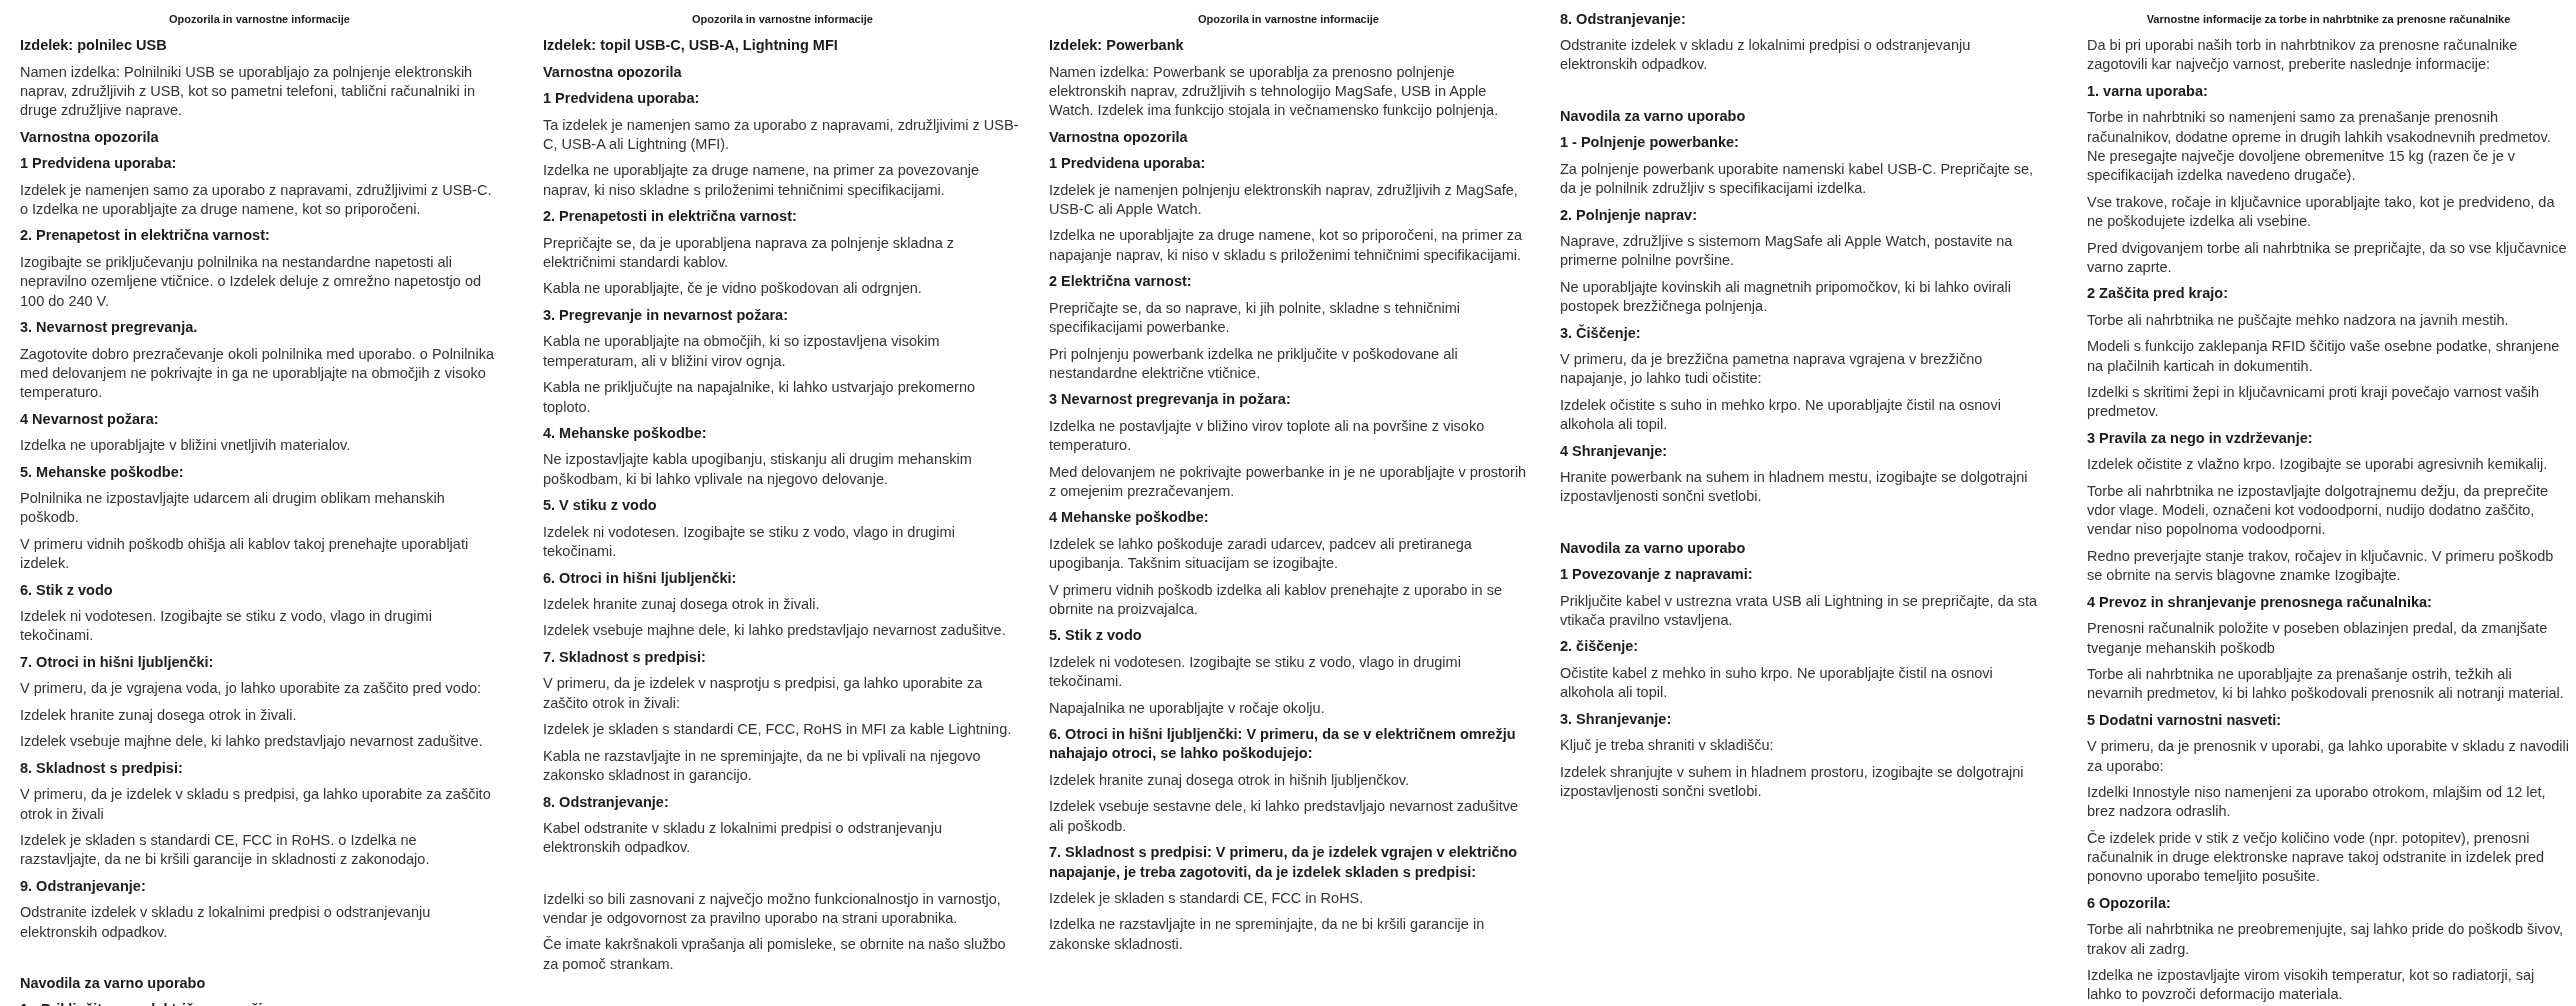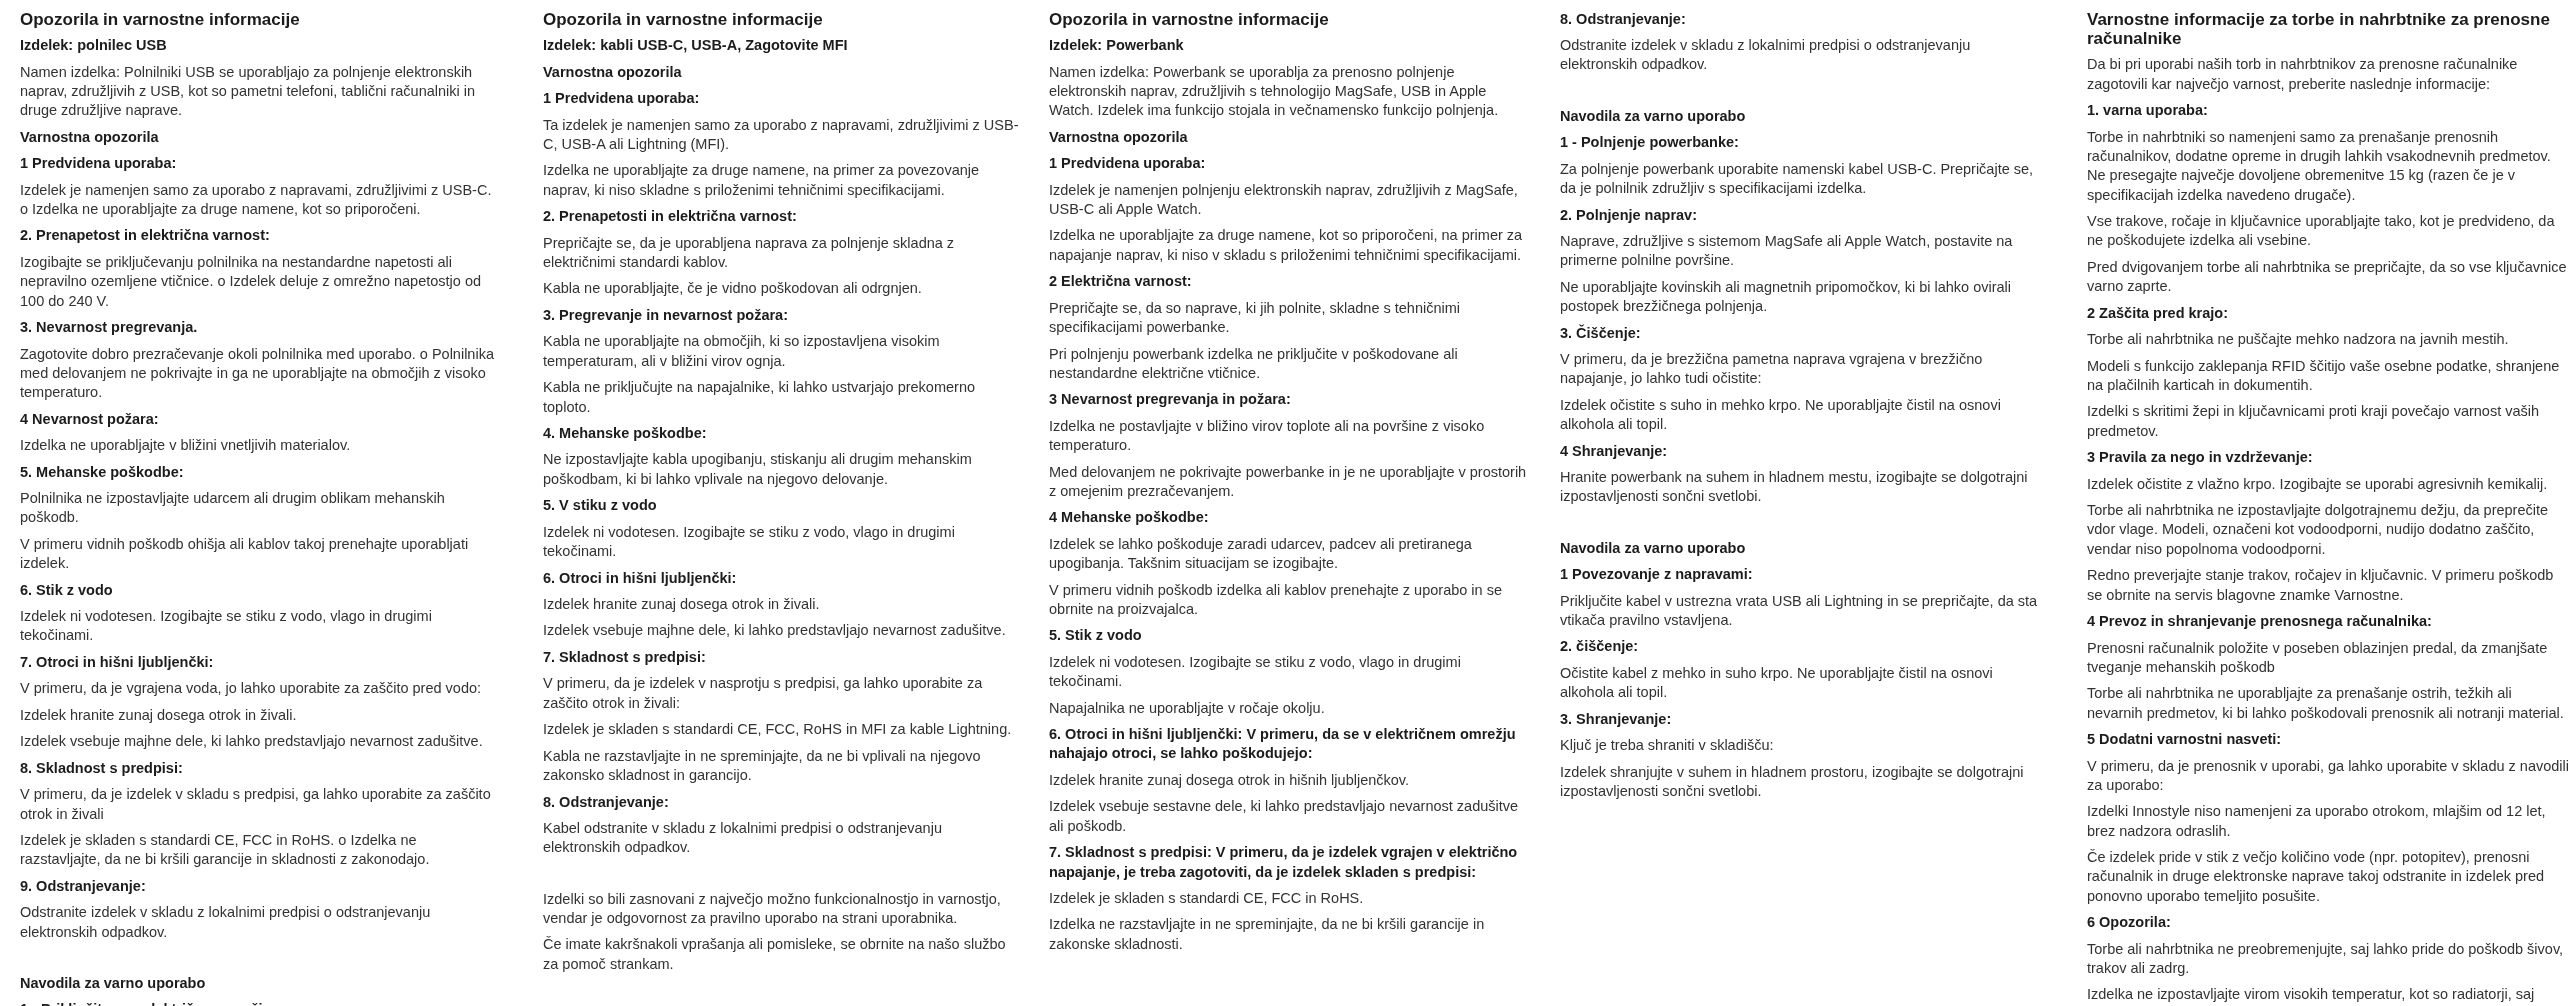--- a/index.html
+++ b/index.html
@@ -12,21 +12,21 @@
     position: relative;
   }
   .col { position: absolute; top: 9.7px; width: 479px; }
   .c0 { left: 20px; }
   .c1 { left: 543px; }
   .c2 { left: 1049px; }
   .c3 { left: 1560px; }
   .c4 { left: 2087px; width: 483px; }
   .blk { font-size: 14.5px; line-height: 19.3px; margin: 0 0 7.2px 0; }
   .h1, .h2 { font-weight: bold; color: #1c1c1c; }
-  .h1 { font-size: 17px; }
+  .h1 { font-size: 11px; text-align: center; }
   .gap { margin-top: 32px; }
 </style>
 </head>
 <body>
 
 <main>
   <section class="col c0">
       <div class="blk h1">Opozorila in varnostne informacije</div>
       <div class="blk h2">Izdelek: polnilec USB</div>
       <div class="blk p">Namen izdelka: Polnilniki USB se uporabljajo za polnjenje elektronskih naprav, združljivih z USB, kot so pametni telefoni, tablični računalniki in druge združljive naprave.</div>
@@ -51,21 +51,21 @@
       <div class="blk h2">8. Skladnost s predpisi:</div>
       <div class="blk p">V primeru, da je izdelek v skladu s predpisi, ga lahko uporabite za zaščito otrok in živali</div>
       <div class="blk p">Izdelek je skladen s standardi CE, FCC in RoHS. o Izdelka ne razstavljajte, da ne bi kršili garancije in skladnosti z zakonodajo.</div>
       <div class="blk h2">9. Odstranjevanje:</div>
       <div class="blk p">Odstranite izdelek v skladu z lokalnimi predpisi o odstranjevanju elektronskih odpadkov.</div>
       <div class="blk h2 gap">Navodila za varno uporabo</div>
       <div class="blk h2">1 - Priključitev na električno omrežje:</div>
     </section>
   <section class="col c1">
       <div class="blk h1">Opozorila in varnostne informacije</div>
-      <div class="blk h2">Izdelek: kabli USB-C, USB-A, Zagotovite MFI</div>
+      <div class="blk h2">Izdelek: topil USB-C, USB-A, Lightning MFI</div>
       <div class="blk h2">Varnostna opozorila</div>
       <div class="blk h2">1 Predvidena uporaba:</div>
       <div class="blk p">Ta izdelek je namenjen samo za uporabo z napravami, združljivimi z USB-C, USB-A ali Lightning (MFI).</div>
       <div class="blk p">Izdelka ne uporabljajte za druge namene, na primer za povezovanje naprav, ki niso skladne s priloženimi tehničnimi specifikacijami.</div>
       <div class="blk h2">2. Prenapetosti in električna varnost:</div>
       <div class="blk p">Prepričajte se, da je uporabljena naprava za polnjenje skladna z električnimi standardi kablov.</div>
       <div class="blk p">Kabla ne uporabljajte, če je vidno poškodovan ali odrgnjen.</div>
       <div class="blk h2">3. Pregrevanje in nevarnost požara:</div>
       <div class="blk p">Kabla ne uporabljajte na območjih, ki so izpostavljena visokim temperaturam, ali v bližini virov ognja.</div>
       <div class="blk p">Kabla ne priključujte na napajalnike, ki lahko ustvarjajo prekomerno toploto.</div>
@@ -142,21 +142,21 @@
       <div class="blk p">Torbe in nahrbtniki so namenjeni samo za prenašanje prenosnih računalnikov, dodatne opreme in drugih lahkih vsakodnevnih predmetov. Ne presegajte največje dovoljene obremenitve 15 kg (razen če je v specifikacijah izdelka navedeno drugače).</div>
       <div class="blk p">Vse trakove, ročaje in ključavnice uporabljajte tako, kot je predvideno, da ne poškodujete izdelka ali vsebine.</div>
       <div class="blk p">Pred dvigovanjem torbe ali nahrbtnika se prepričajte, da so vse ključavnice varno zaprte.</div>
       <div class="blk h2">2 Zaščita pred krajo:</div>
       <div class="blk p">Torbe ali nahrbtnika ne puščajte mehko nadzora na javnih mestih.</div>
       <div class="blk p">Modeli s funkcijo zaklepanja RFID ščitijo vaše osebne podatke, shranjene na plačilnih karticah in dokumentih.</div>
       <div class="blk p">Izdelki s skritimi žepi in ključavnicami proti kraji povečajo varnost vaših predmetov.</div>
       <div class="blk h2">3 Pravila za nego in vzdrževanje:</div>
       <div class="blk p">Izdelek očistite z vlažno krpo. Izogibajte se uporabi agresivnih kemikalij.</div>
       <div class="blk p">Torbe ali nahrbtnika ne izpostavljajte dolgotrajnemu dežju, da preprečite vdor vlage. Modeli, označeni kot vodoodporni, nudijo dodatno zaščito, vendar niso popolnoma vodoodporni.</div>
-      <div class="blk p">Redno preverjajte stanje trakov, ročajev in ključavnic. V primeru poškodb se obrnite na servis blagovne znamke Varnostne.</div>
+      <div class="blk p">Redno preverjajte stanje trakov, ročajev in ključavnic. V primeru poškodb se obrnite na servis blagovne znamke Izogibajte.</div>
       <div class="blk h2">4 Prevoz in shranjevanje prenosnega računalnika:</div>
       <div class="blk p">Prenosni računalnik položite v poseben oblazinjen predal, da zmanjšate tveganje mehanskih poškodb</div>
       <div class="blk p">Torbe ali nahrbtnika ne uporabljajte za prenašanje ostrih, težkih ali nevarnih predmetov, ki bi lahko poškodovali prenosnik ali notranji material.</div>
       <div class="blk h2">5 Dodatni varnostni nasveti:</div>
       <div class="blk p">V primeru, da je prenosnik v uporabi, ga lahko uporabite v skladu z navodili za uporabo:</div>
       <div class="blk p">Izdelki Innostyle niso namenjeni za uporabo otrokom, mlajšim od 12 let, brez nadzora odraslih.</div>
       <div class="blk p">Če izdelek pride v stik z večjo količino vode (npr. potopitev), prenosni računalnik in druge elektronske naprave takoj odstranite in izdelek pred ponovno uporabo temeljito posušite.</div>
       <div class="blk h2">6 Opozorila:</div>
       <div class="blk p">Torbe ali nahrbtnika ne preobremenjujte, saj lahko pride do poškodb šivov, trakov ali zadrg.</div>
       <div class="blk p">Izdelka ne izpostavljajte virom visokih temperatur, kot so radiatorji, saj lahko to povzroči deformacijo materiala.</div>

